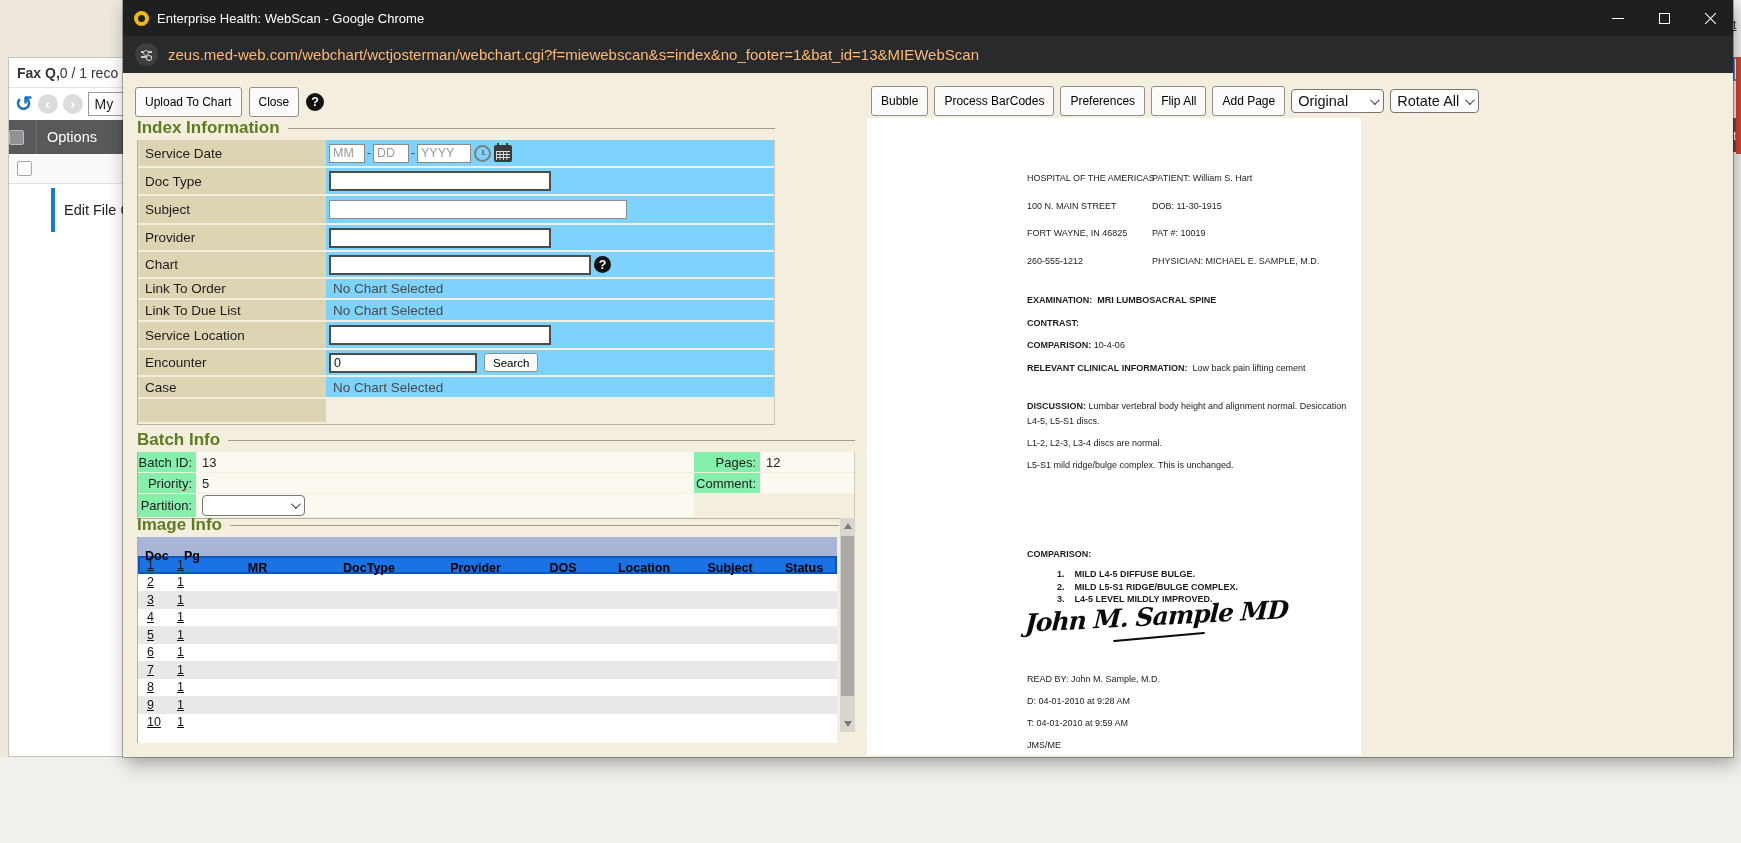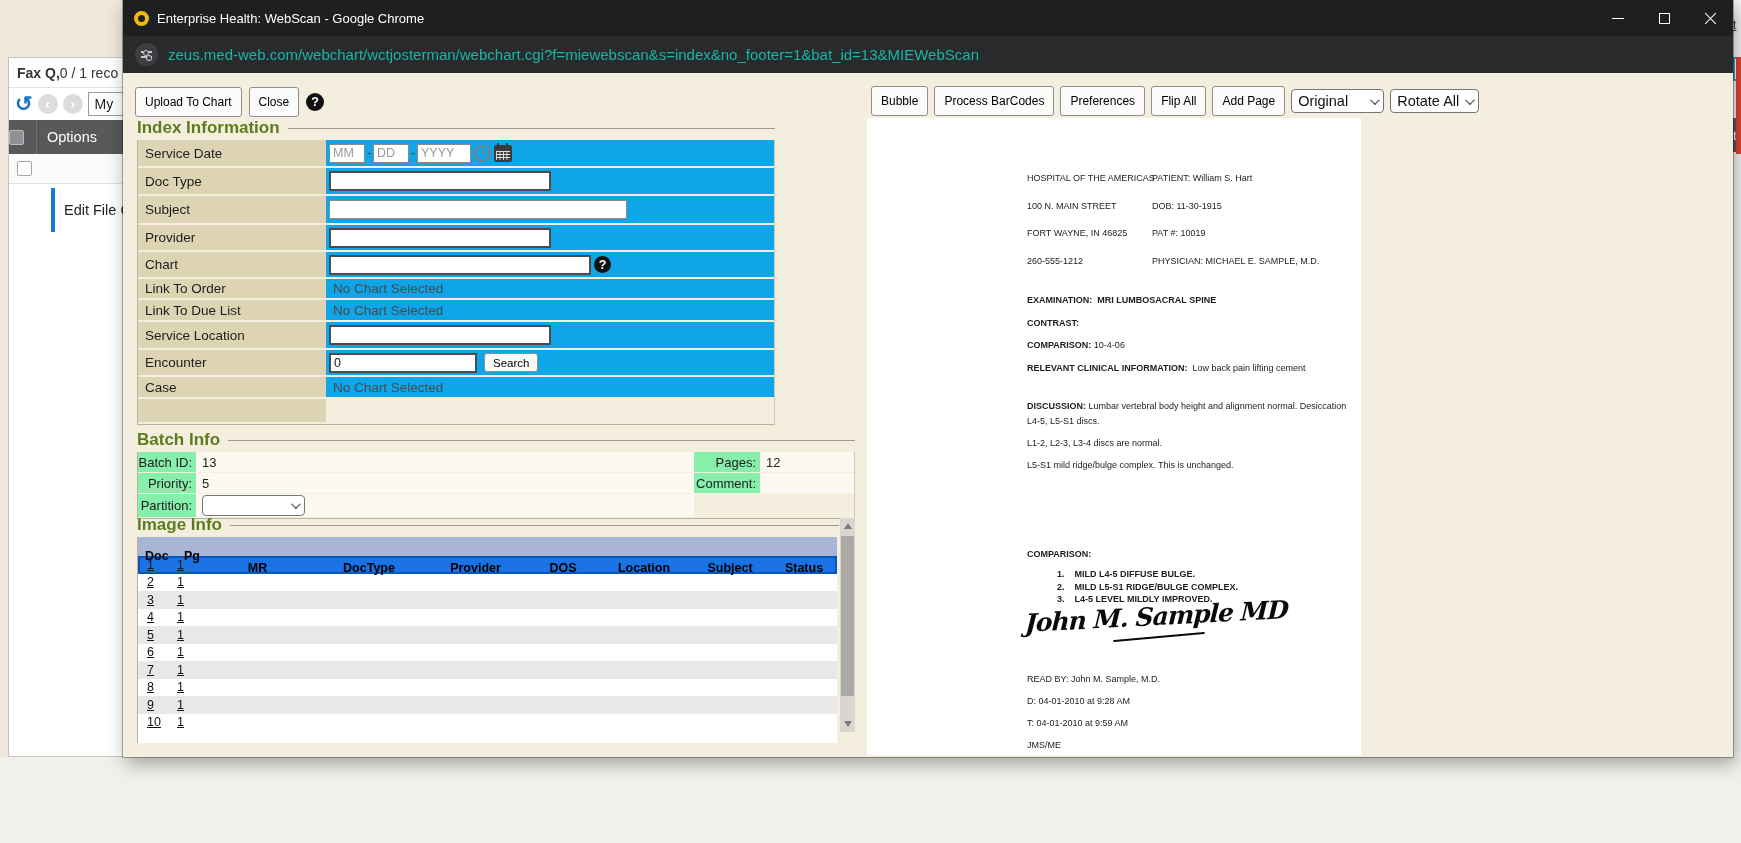--- a/index.html
+++ b/index.html
@@ -57,21 +57,21 @@
        width:15px; height:1px; background:#fff; }
   .glyph-close::before { transform:rotate(45deg); } .glyph-close::after { transform:rotate(-45deg); }
   .urlbar { height:37px; background:#292a2c; display:flex; align-items:center; }
   .url-circle { width:23px; height:23px; border-radius:50%; background:#3d3e40; margin-left:12px;
                 margin-right:10px; position:relative; flex:none; }
   .url-circle::before { content:""; position:absolute; left:6px; top:8px; width:11px; height:2px;
                 background:#c6c9cd; box-shadow:0 5px 0 #c6c9cd; }
   .url-circle::after { content:""; position:absolute; left:8px; top:7px; width:4px; height:4px;
                 border-radius:50%; background:#3d3e40; border:1px solid #c6c9cd;
                 box-shadow:3px 5px 0 -1px #3d3e40, 3px 5px 0 0 #c6c9cd; }
-  .url-text { color:#14b8a6; font-size:15px; white-space:nowrap; }
+  .url-text { color:#fdba74; font-size:15px; white-space:nowrap; }
 
   .content { position:relative; width:100%; height:684px; background:#f3eedd; overflow:hidden; }
 
   
   .btn { display:inline-flex; align-items:center; justify-content:center; background:#fbfbfa;
          border:1px solid #8f8f8f; border-radius:3px; font-size:12px; color:#000;
          padding:14px 9px; height:20px; font-family:"Liberation Sans",sans-serif; white-space:nowrap; }
   .btn-disabled { background:#e3decf; border-color:#b8b3a2; color:#9b9788; font-size:11.5px; height:19px; }
   .help-circle { width:18px; height:18px; border-radius:50%; background:#111; color:#fff;
                  font-size:12.5px; font-weight:bold; display:inline-flex; align-items:center;
@@ -81,21 +81,21 @@
 
   
   .fieldset { position:absolute; }
   .legend-row { display:flex; align-items:center; height:20px; margin-bottom:2px; }
   .legend-text { color:#5d7c1f; font-weight:bold; font-size:17px; margin-right:8px; white-space:nowrap; }
   .legend-line { flex:1; height:1px; background:#a49c8a; }
   .rows { border-left:1px solid #b9b19a; border-right:1px solid #cfc8b2; border-bottom:1px solid #b9b19a; }
   .irow { display:flex; width:100%; border-bottom:2px solid #f3eedd; }
   .ilabel { width:188px; flex:none; background:#dcd4b2; color:#1d1d1d; font-size:13.5px;
             display:flex; align-items:center; padding-left:7px; }
-  .ivalue { flex:1; background:#0ea5e9; display:flex; align-items:center; padding-left:3px; gap:3px;
+  .ivalue { flex:1; background:#7dd3fc; display:flex; align-items:center; padding-left:3px; gap:3px;
             font-size:13.5px; color:#4a4a4a; }
   .novalue { color:#4a4a4a; padding-left:4px; }
   input.inp { height:19px; border:1px solid #8a8a8a; background:#fff; font-size:12.5px;
               font-family:"Liberation Sans",sans-serif; padding:0 3px; color:#111; }
   input.dark { border:2px solid #4c4c4c; height:20px; }
   .w222{width:222px} .w298{width:298px} .w262{width:262px} .w148{width:148px}
   .w36{width:36px} .w54{width:54px}
   input::placeholder { color:#9a9a9a; }
   .dash { color:#444; font-size:12px; margin:0 -1px; }
   .clock-icon { width:17px; height:17px; border-radius:50%; border:2px solid #7e7e7e; position:relative; flex:none; }

